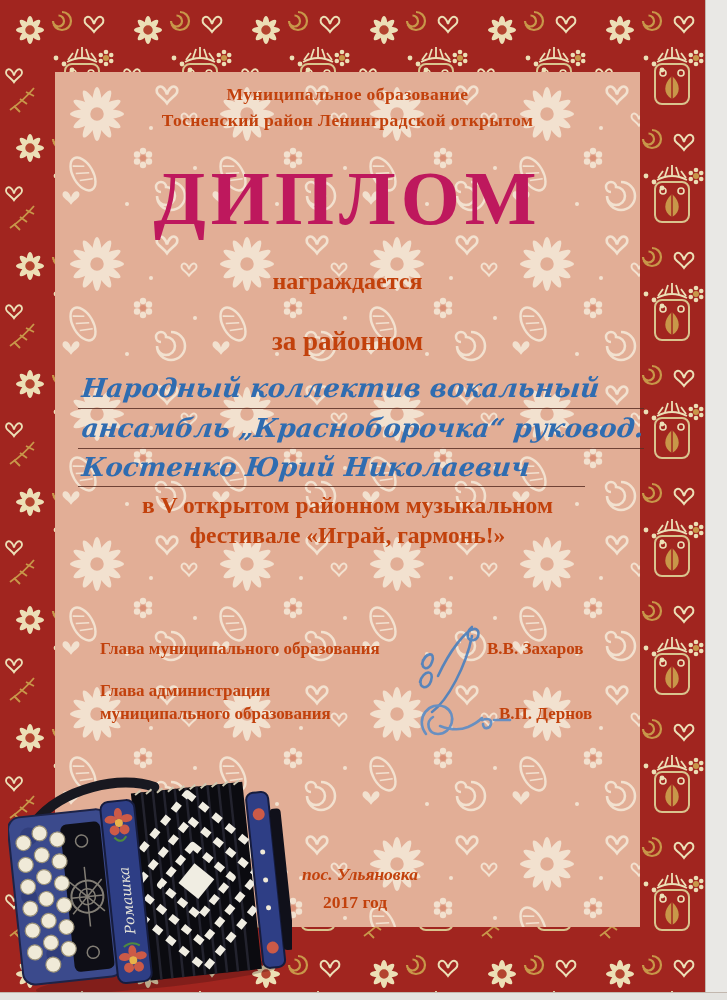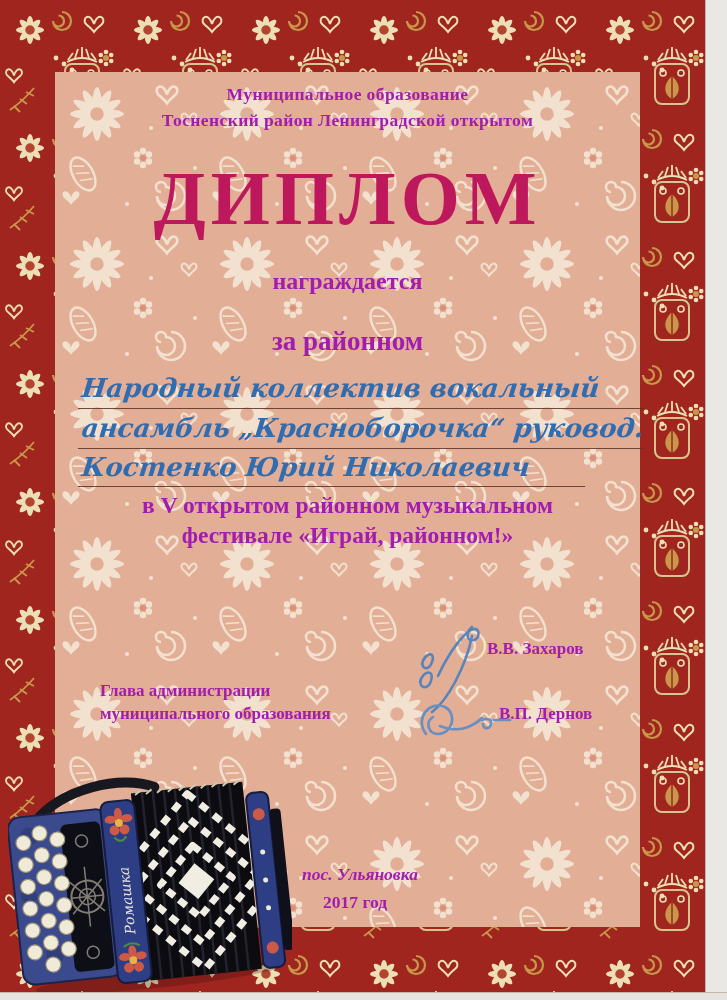--- a/index.html
+++ b/index.html
@@ -1,20 +1,20 @@
 <!DOCTYPE html>
 <html><head>
 <meta charset="utf-8">
 <style>
   html,body{margin:0;padding:0;background:#d7d7d5;}
   .page{position:relative;width:727px;height:1000px;overflow:hidden;
         font-family:"Liberation Serif","DejaVu Serif",serif;}
   .layer{position:absolute;left:0;top:0;}
   .inner-panel{position:absolute;left:55px;top:72px;width:585px;height:855px;}
-  .txt{position:absolute;color:#a21caf;font-weight:bold;white-space:nowrap;}
+  .txt{position:absolute;color:#c2410c;font-weight:bold;white-space:nowrap;}
   .center{left:55px;width:585px;text-align:center;}
   .hdr{font-size:17.5px;letter-spacing:.4px;}
   .title{font-size:76px;color:#be185d;letter-spacing:5px;line-height:1;}
   .award{font-size:24px;}
   .partic{font-size:27px;}
   .hand{font-family:"DejaVu Serif","Liberation Serif",serif;font-style:italic;
         font-weight:bold;font-size:26px;color:#2f6cb0;transform:skewX(-6deg);}
   .rule{position:absolute;height:0;border-top:1.7px solid #5a2f24;opacity:.85;}
   .event{font-size:23.5px;}
   .sig-label{font-size:17px;}
@@ -139,22 +139,23 @@
   <div class="txt center partic" style="top:326px;">за районном</div>
 
   <div class="txt hand" style="left:82px;top:373px;">Народный коллектив вокальный</div>
   <div class="rule" style="left:78px;top:408px;width:566px;"></div>
   <div class="txt hand" style="left:82px;top:413px;">ансамбль „Красноборочка“ руковод.</div>
   <div class="rule" style="left:78px;top:448px;width:566px;"></div>
   <div class="txt hand" style="left:82px;top:452px;">Костенко Юрий Николаевич</div>
   <div class="rule" style="left:78px;top:486px;width:507px;"></div>
 
   <div class="txt center event" style="top:492px;">в V открытом районном музыкальном</div>
-  <div class="txt center event" style="top:522px;">фестивале «Играй, районном!»</div>
-
+  <div class="txt center event" style="top:522px;">фестивале «Играй, гармонь!»</div>
+
+  <div class="txt sig-label" style="left:100px;top:639px;">Глава муниципального образования</div>
   <div class="txt sig-name" style="left:487px;top:639px;">В.В. Захаров</div>
 
   <div class="txt sig-label" style="left:100px;top:681px;">Глава администрации</div>
   <div class="txt sig-label" style="left:100px;top:704px;">муниципального образования</div>
   <div class="txt sig-name" style="left:499px;top:704px;">В.П. Дернов</div>
 
   <svg class="layer" style="left:404px;top:616px;" width="120" height="130">
     <g fill="none" stroke="#4a80bf" stroke-width="2.6" stroke-linecap="round" opacity="0.9">
       <path d="M18,48 c3,-12 14,-13 10,-2 c-3,9 -12,8 -9,-2"></path>
       <path d="M16,66 c3,-12 15,-13 11,-1 c-3,9 -13,8 -10,-2"></path>

